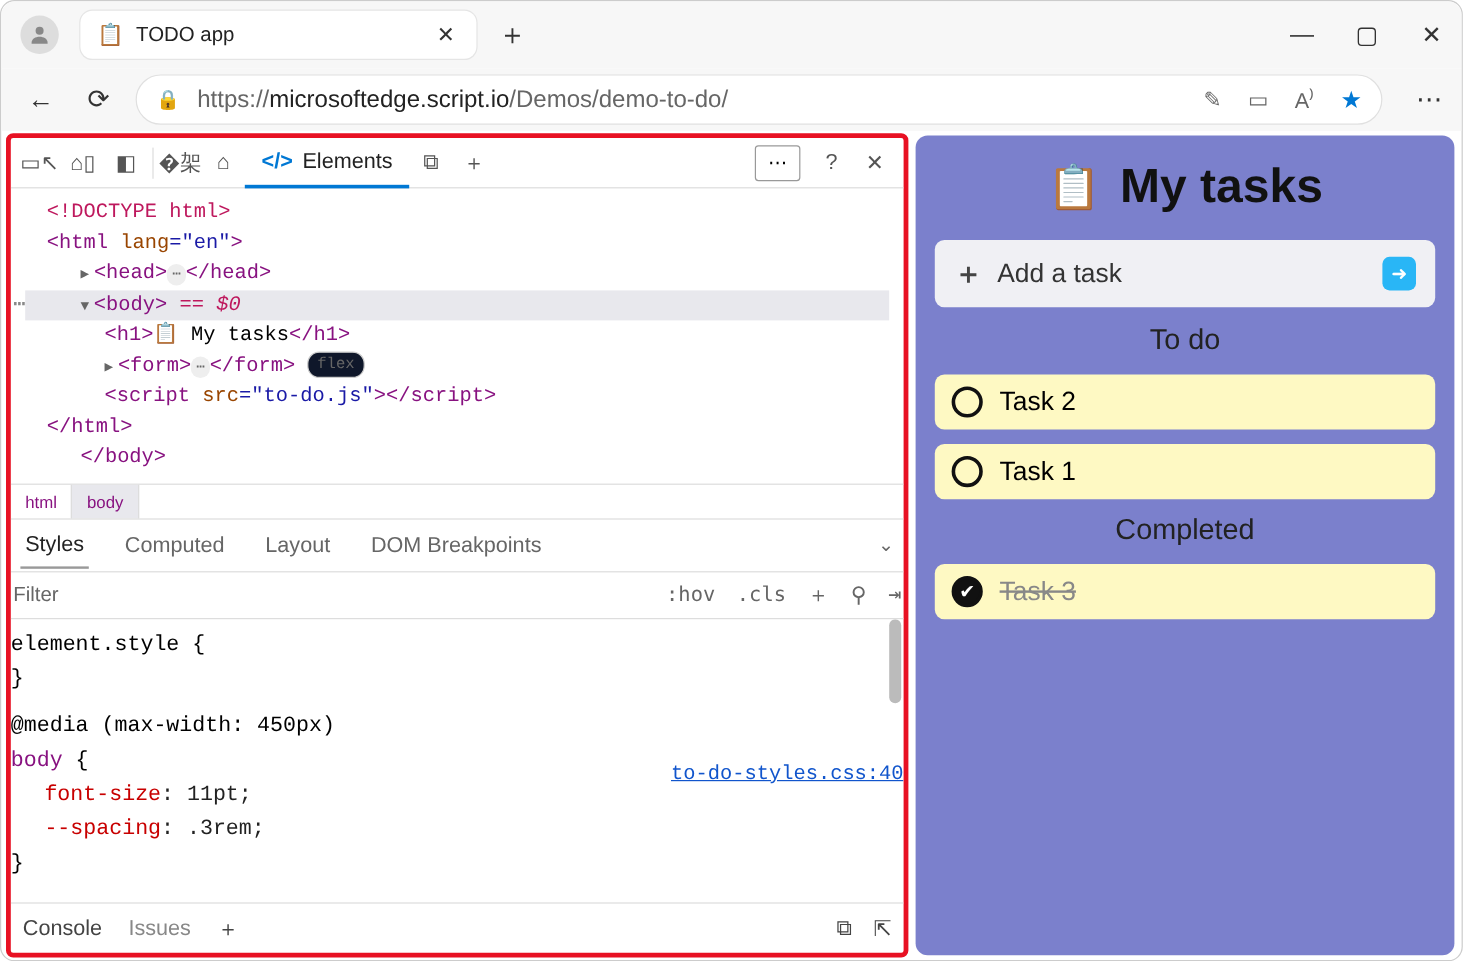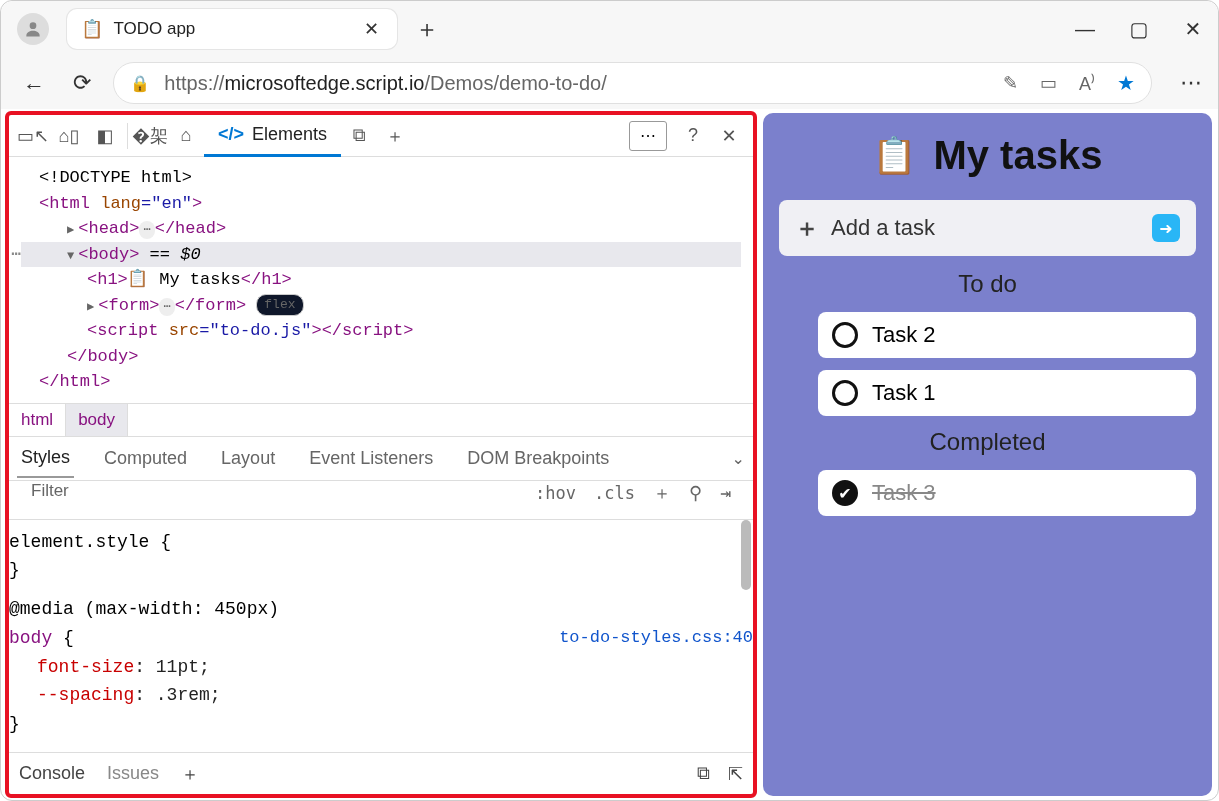--- a/index.html
+++ b/index.html
@@ -138,21 +138,21 @@
     min-height: 220px;
     position: relative;
   }
   .dom-row { white-space: nowrap; }
   .indent1 { padding-left: 18px; }
   .indent2 { padding-left: 46px; }
   .indent3 { padding-left: 66px; }
   .tag-b { color: #881280; }
   .attr-n { color: #994500; }
   .attr-v { color: #1a1aa6; }
-  .gray { color: #000000; }
+  .gray { color: #be185d; }
   .dom-sel {
     background: #e8e8ed;
     position: relative;
   }
   .dom-sel::before {
     content: "⋯";
     position: absolute;
     left: -10px;
     color: #888;
   }
@@ -173,21 +173,21 @@
     border-radius: 8px;
     font-size: 12px;
     padding: 0 4px;
     color: #666;
   }
 
   
   .crumbs {
     border-top: 1px solid #ddd;
     display: flex;
-    font-size: 17px;
+    font-size: 14px;
   }
   .crumb { padding: 6px 12px; color: #881280; }
   .crumb.sel { background: #e8e8ed; border-right: 1px solid #ddd; border-left: 1px solid #ddd; }
 
   
   .styles-tabs {
     border-top: 1px solid #ddd;
     display: flex;
     align-items: center;
     padding: 0 8px;
@@ -199,43 +199,43 @@
   .styles-tabs .st { padding: 8px 4px; cursor: pointer; }
   .styles-tabs .st.active { color: #222; border-bottom: 2px solid #999; }
   .styles-tabs .chev { margin-left: auto; font-size: 16px; }
 
   
   .filter-bar {
     border-top: 1px solid #ddd;
     border-bottom: 1px solid #ddd;
     height: 40px;
     display: flex;
-    align-items: flex-start;
-    padding: 0 22px;
+    align-items: center;
+    padding: 0 2px;
     font-size: 17px;
     color: #666;
     gap: 14px;
   }
   .filter-bar .right { margin-left: auto; display: flex; gap: 18px; align-items: center; font-family: Consolas, monospace; }
   .fb-ic { font-size: 18px; color: #666; }
 
   
   .styles-body {
     flex: 1;
     font-family: Consolas, "Courier New", monospace;
     font-size: 18px;
     padding: 8px 0;
     line-height: 1.6;
     overflow: hidden;
     position: relative;
   }
   .sel-name { color: #881280; }
   .prop-n { color: #c80000; }
   .prop-v { color: #222; }
-  .css-link { color: #1155cc; float: right; font-size: 17px; }
+  .css-link { color: #1155cc; text-decoration: underline; float: right; font-size: 17px; margin-top: 12px; }
 
   
   .drawer {
     border-top: 1px solid #ddd;
     height: 42px;
     display: flex;
     align-items: center;
     padding: 0 10px;
     font-size: 18px;
     color: #444;
@@ -285,29 +285,28 @@
     color: #fff;
     font-size: 16px;
   }
   .section-h {
     text-align: center;
     font-size: 24px;
     color: #222;
     margin: 10px 0 14px;
   }
   .task {
-    background: #ffffff;
+    background: #fef9c3;
     border-radius: 8px;
     padding: 10px 14px;
     margin-bottom: 12px;
     display: flex;
     align-items: center;
     gap: 14px;
     font-size: 22px;
-    margin-left: 39px;
   }
   .chk {
     width: 26px; height: 26px;
     border: 3px solid #111;
     border-radius: 50%;
   }
   .chk.done {
     background: #111;
     display: flex; align-items: center; justify-content: center;
     color: #fff;
@@ -390,34 +389,33 @@
     </div>
 
     <div class="dom-tree">
       <div class="dom-row indent1"><span class="gray">&lt;!DOCTYPE html&gt;</span></div>
       <div class="dom-row indent1"><span class="tag-b">&lt;html </span><span class="attr-n">lang</span><span class="attr-v">="en"</span><span class="tag-b">&gt;</span></div>
       <div class="dom-row indent2"><span class="tri">▶</span><span class="tag-b">&lt;head&gt;</span><span class="dots-pill">⋯</span><span class="tag-b">&lt;/head&gt;</span></div>
       <div class="dom-row indent2 dom-sel"><span class="tri">▼</span><span class="tag-b">&lt;body&gt;</span><span class="gray" style="font-style:italic"> == $0</span></div>
       <div class="dom-row indent3"><span class="tag-b">&lt;h1&gt;</span>📋<span> My tasks</span><span class="tag-b">&lt;/h1&gt;</span></div>
       <div class="dom-row indent3"><span class="tri">▶</span><span class="tag-b">&lt;form&gt;</span><span class="dots-pill">⋯</span><span class="tag-b">&lt;/form&gt;</span> <span class="pill">flex</span></div>
       <div class="dom-row indent3"><span class="tag-b">&lt;script </span><span class="attr-n">src</span><span class="attr-v">="to-do.js"</span><span class="tag-b">&gt;&lt;/</span><span class="tag-b">script&gt;</span></div>
+      <div class="dom-row indent1"><span class="tag-b">&lt;/html&gt;</span></div>
       <div class="dom-row indent2"><span class="tag-b">&lt;/body&gt;</span></div>
-      <div class="dom-row indent1"><span class="tag-b">&lt;/html&gt;</span></div>
     </div>
 
     <div class="crumbs">
       <span class="crumb">html</span>
       <span class="crumb sel">body</span>
     </div>
 
     <div class="styles-tabs">
       <span class="st active">Styles</span>
       <span class="st">Computed</span>
       <span class="st">Layout</span>
-      <span class="st">Event Listeners</span>
       <span class="st">DOM Breakpoints</span>
       <span class="chev">⌄</span>
     </div>
 
     <div class="filter-bar">
       <span>Filter</span>
       <div class="right">
         <span>:hov</span>
         <span>.cls</span>
         <span class="fb-ic">＋</span>

